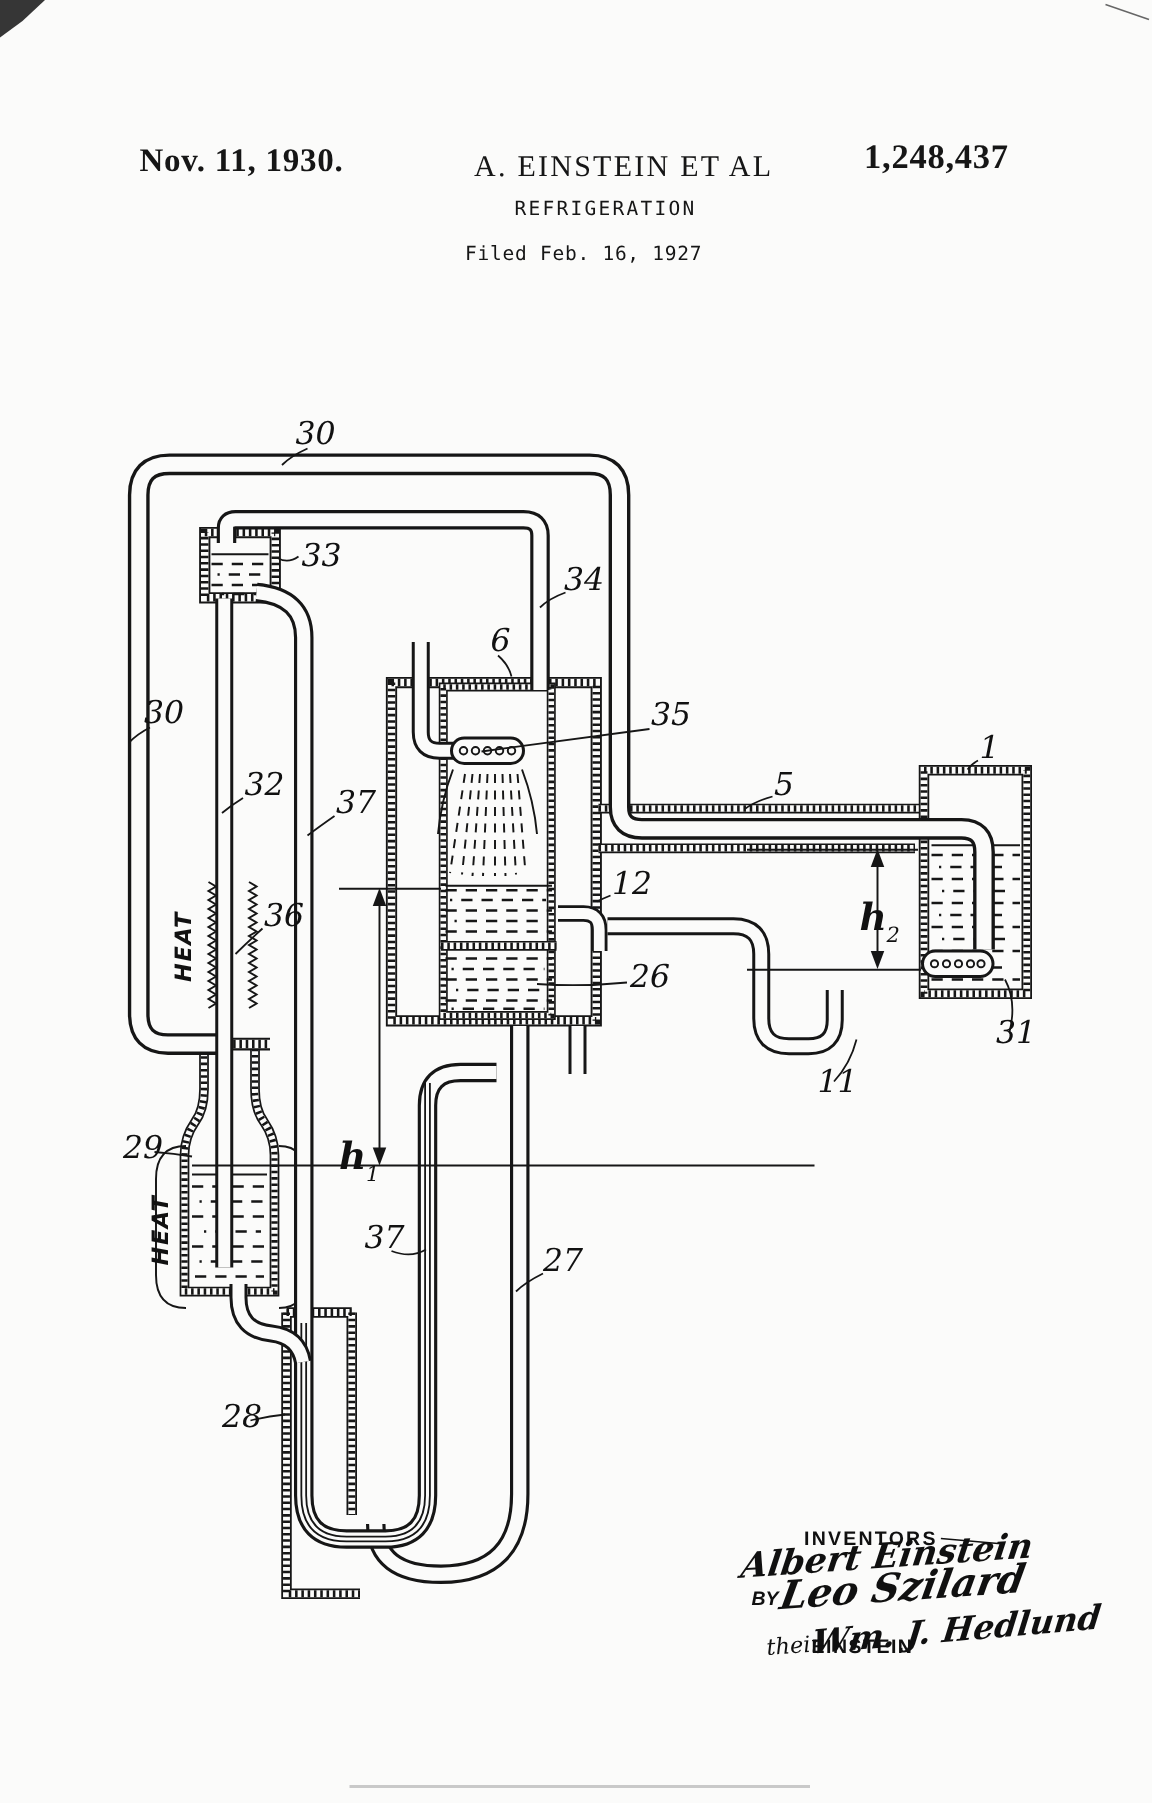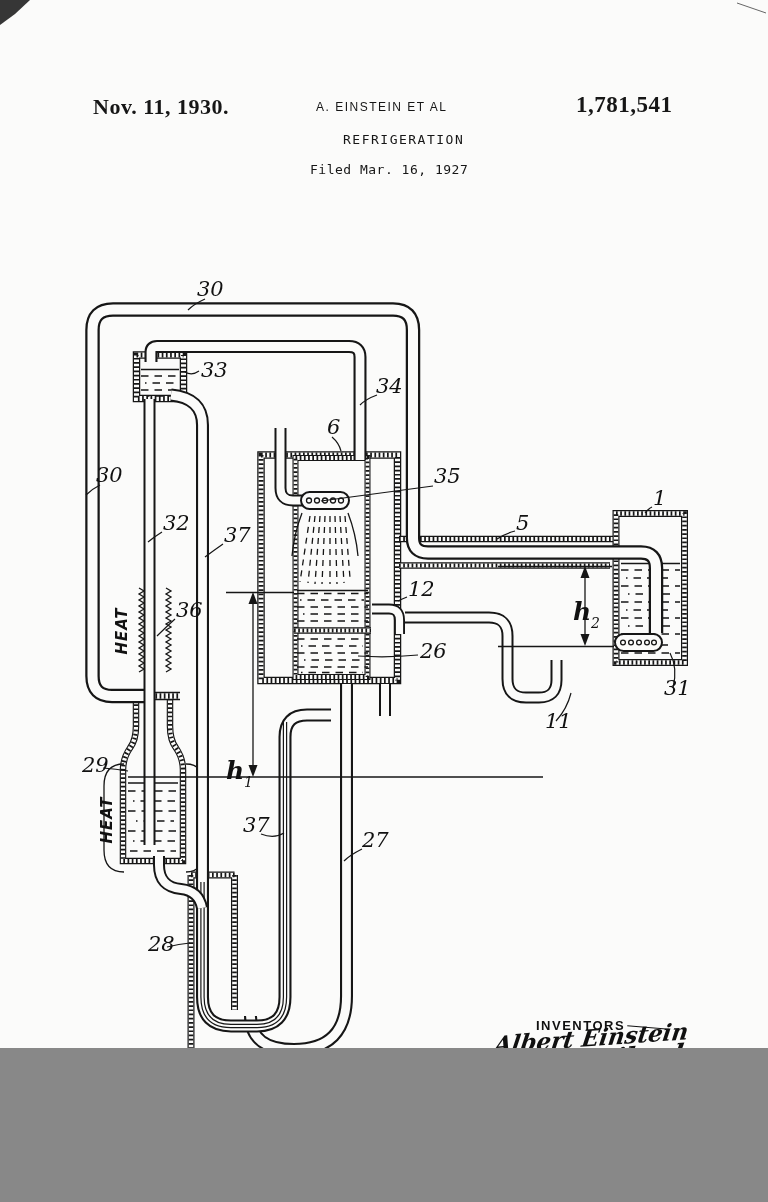--- a/index.html
+++ b/index.html
@@ -1,20 +1,20 @@
 <!DOCTYPE html>
 <html><head>
 <meta charset="utf-8">
 <style>
   html,body{margin:0;padding:0;background:#888;}
-  #page{position:relative;width:768px;height:1048px;background:#fbfbfa;overflow:hidden;
+  #page{position:relative;width:768px;height:1202px;background:#fbfbfa;overflow:hidden;
         font-family:"Liberation Serif",serif;color:#161616;}
   .hdr{position:absolute;white-space:nowrap;}
   #hdr-date{left:93px;top:94px;font-size:22px;font-weight:bold;letter-spacing:.5px;}
-  #hdr-name{left:316px;top:100px;font-family:Liberation Sans, sans-serif;font-size:12px;
+  #hdr-name{left:316px;top:100px;font-family:Liberation Serif, serif;font-size:20px;
             font-weight:500;letter-spacing:1.5px;}
   #hdr-num{left:576px;top:92px;font-size:23px;font-weight:bold;letter-spacing:.5px;}
   #hdr-title{left:343px;top:132px;font-family:"DejaVu Sans Mono",monospace;font-size:13px;letter-spacing:1.5px;}
   #hdr-filed{left:310px;top:162px;font-family:"DejaVu Sans Mono",monospace;font-size:13px;letter-spacing:.5px;}
 
   svg{position:absolute;left:0;top:0;}
   .wa{stroke:#161616;fill:none;}
   .wb{stroke:#fbfbfa;fill:none;}
   .wc{stroke:#161616;fill:none;stroke-dasharray:1.7 2.5;}
   .po{fill:none;stroke:#161616;}
@@ -46,23 +46,23 @@
   #sig-att{left:541px;top:1090px;font-family:"Liberation Sans",sans-serif;font-size:13px;
            font-weight:bold;letter-spacing:1px;}
 </style>
 </head>
 <body>
 
 <div id="page">
 
   <div class="hdr" id="hdr-date">Nov. 11, 1930.</div>
   <div class="hdr" id="hdr-name">A. EINSTEIN ET AL</div>
-  <div class="hdr" id="hdr-num">1,781,541</div>
+  <div class="hdr" id="hdr-num">1,248,437</div>
   <div class="hdr" id="hdr-title">REFRIGERATION</div>
-  <div class="hdr" id="hdr-filed">Filed Mar. 16, 1927</div>
+  <div class="hdr" id="hdr-filed">Filed Feb. 16, 1927</div>
 
   <svg width="768" height="1202" viewBox="0 0 768 1202">
     <defs>
       <path id="w-tank" d="M136.5 355 H183.5 V398.5 H136.5 Z"></path>
       <path id="w-flange" d="M126 696 H180"></path>
       <path id="w-bottle" d="M136 700 V726 Q136 740 130 748 Q123 758 123 770 V861 H183 V770 Q183 758 176 748 Q170 740 170 726 V700"></path>
       <path id="w-jacket" d="M261 455 H397.5 V680.5 H261 Z"></path>
       <path id="w-chamber" d="M295.5 458 H367.5 V677 H295.5 Z"></path>
       <path id="w-band" d="M294 630.5 H371"></path>
       <path id="w-duct-t" d="M399 539 H613.5"></path>

